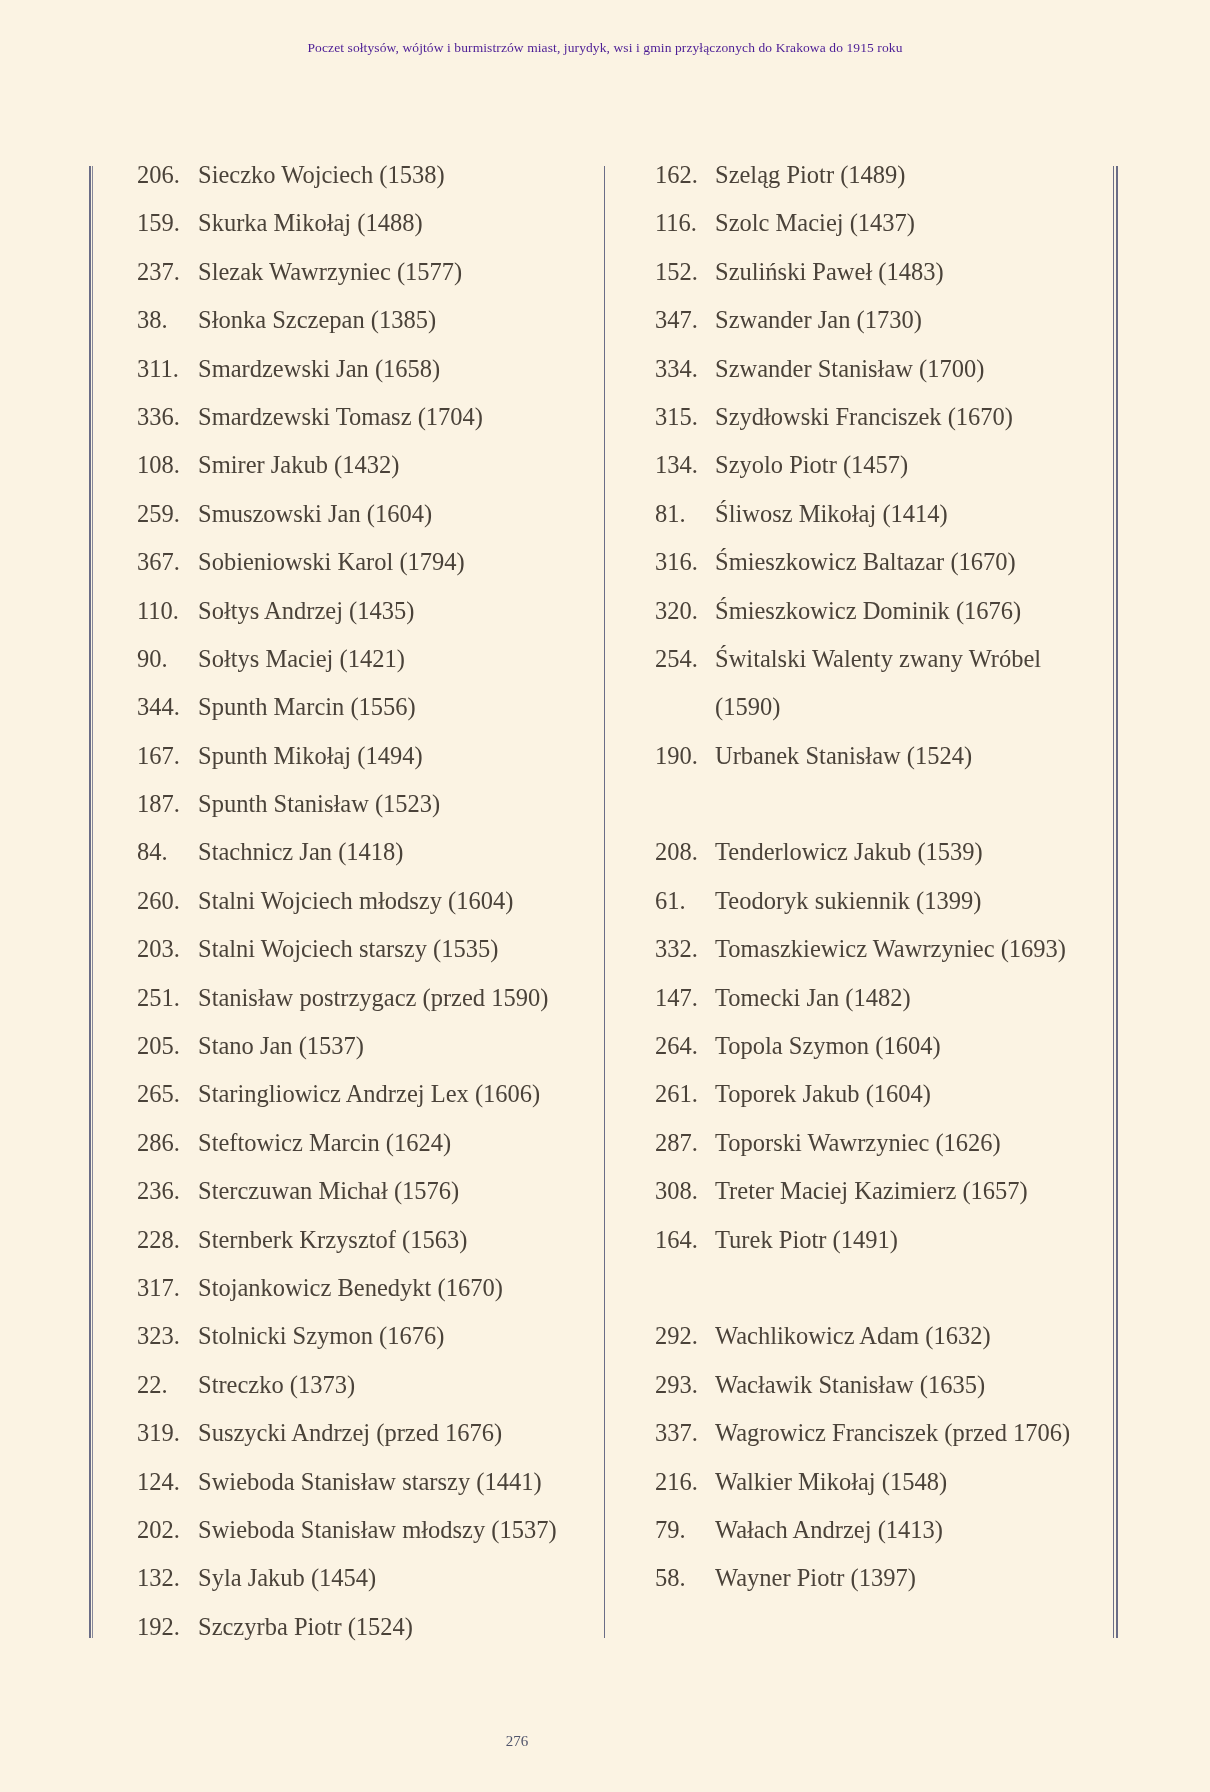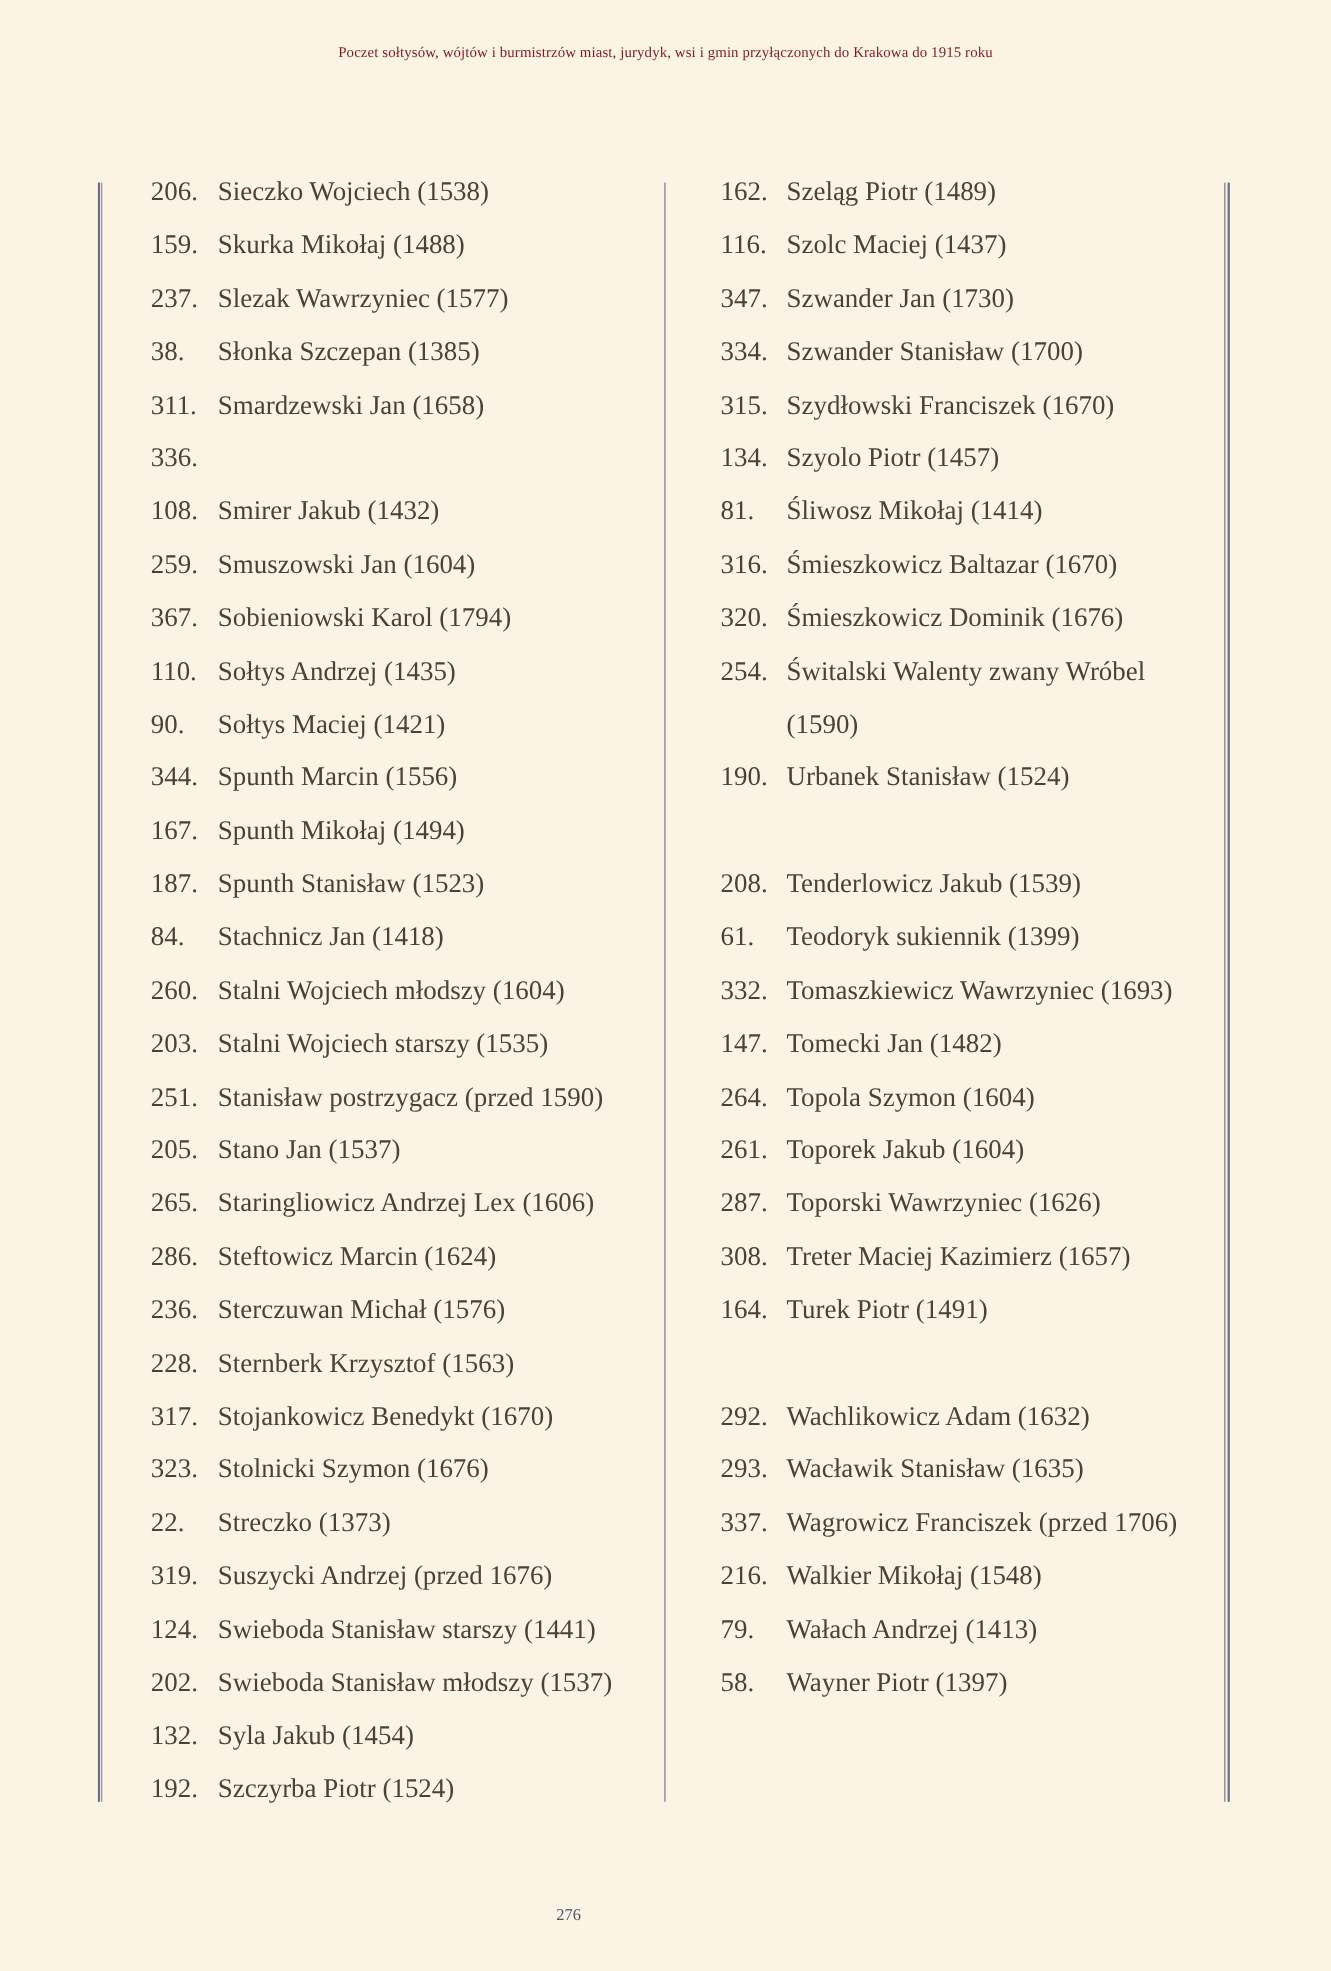--- a/index.html
+++ b/index.html
@@ -6,21 +6,21 @@
   body {
     width: 1210px; height: 1792px; overflow: hidden;
     background: #fbf3e3;
     position: relative;
     font-family: "Liberation Serif", "DejaVu Serif", serif;
     color: #4a4239;
   }
   .page-header {
     position: absolute; top: 40px; left: 0; width: 1210px;
     text-align: center;
-    font-size: 13.5px; color: #7f1d1d;
+    font-size: 13.5px; color: #4c1d95;
     letter-spacing: 0.1px;
   }
   .bar { position: absolute; background: #6a6c86; }
   .bar-left-a  { left: 89px;  top: 166px; width: 2px; height: 1472px; }
   .bar-left-b  { left: 92px;  top: 166px; width: 1px; height: 1472px; opacity: .8; }
   .bar-mid     { left: 604px; top: 166px; width: 1px; height: 1472px; }
   .bar-right-a { left: 1113px; top: 166px; width: 1px; height: 1472px; }
   .bar-right-b { left: 1116px; top: 166px; width: 2px; height: 1472px; }
 
   .column { position: absolute; top: 156px; margin-left: 32px; }
@@ -68,20 +68,21 @@
     <div class="entry">
       <span class="num">38.</span>
       <span class="name">Słonka Szczepan (1385)</span>
     </div>
     <div class="entry">
       <span class="num">311.</span>
       <span class="name">Smardzewski Jan (1658)</span>
     </div>
     <div class="entry">
       <span class="num">336.</span>
+      <span class="name">Smardzewski Tomasz (1704)</span>
     </div>
     <div class="entry">
       <span class="num">108.</span>
       <span class="name">Smirer Jakub (1432)</span>
     </div>
     <div class="entry">
       <span class="num">259.</span>
       <span class="name">Smuszowski Jan (1604)</span>
     </div>
     <div class="entry">
@@ -178,20 +179,24 @@
     </div>
   </div>
 <div class="column col-right">
     <div class="entry">
       <span class="num">162.</span>
       <span class="name">Szeląg Piotr (1489)</span>
     </div>
     <div class="entry">
       <span class="num">116.</span>
       <span class="name">Szolc Maciej (1437)</span>
+    </div>
+    <div class="entry">
+      <span class="num">152.</span>
+      <span class="name">Szuliński Paweł (1483)</span>
     </div>
     <div class="entry">
       <span class="num">347.</span>
       <span class="name">Szwander Jan (1730)</span>
     </div>
     <div class="entry">
       <span class="num">334.</span>
       <span class="name">Szwander Stanisław (1700)</span>
     </div>
     <div class="entry">

